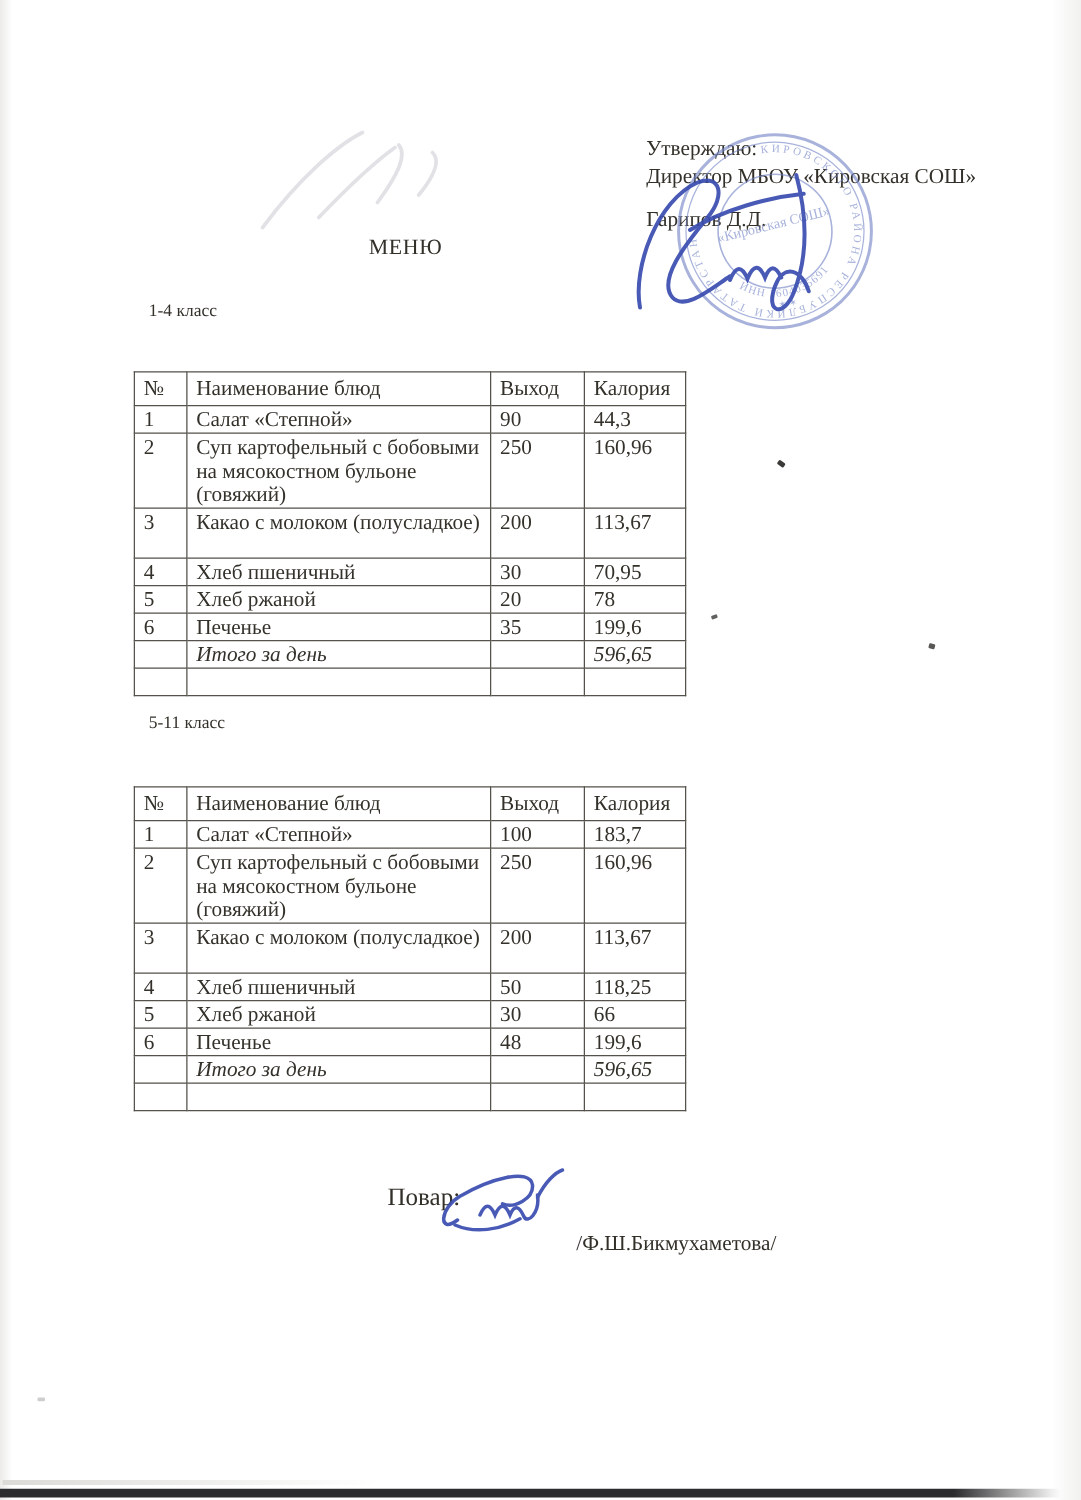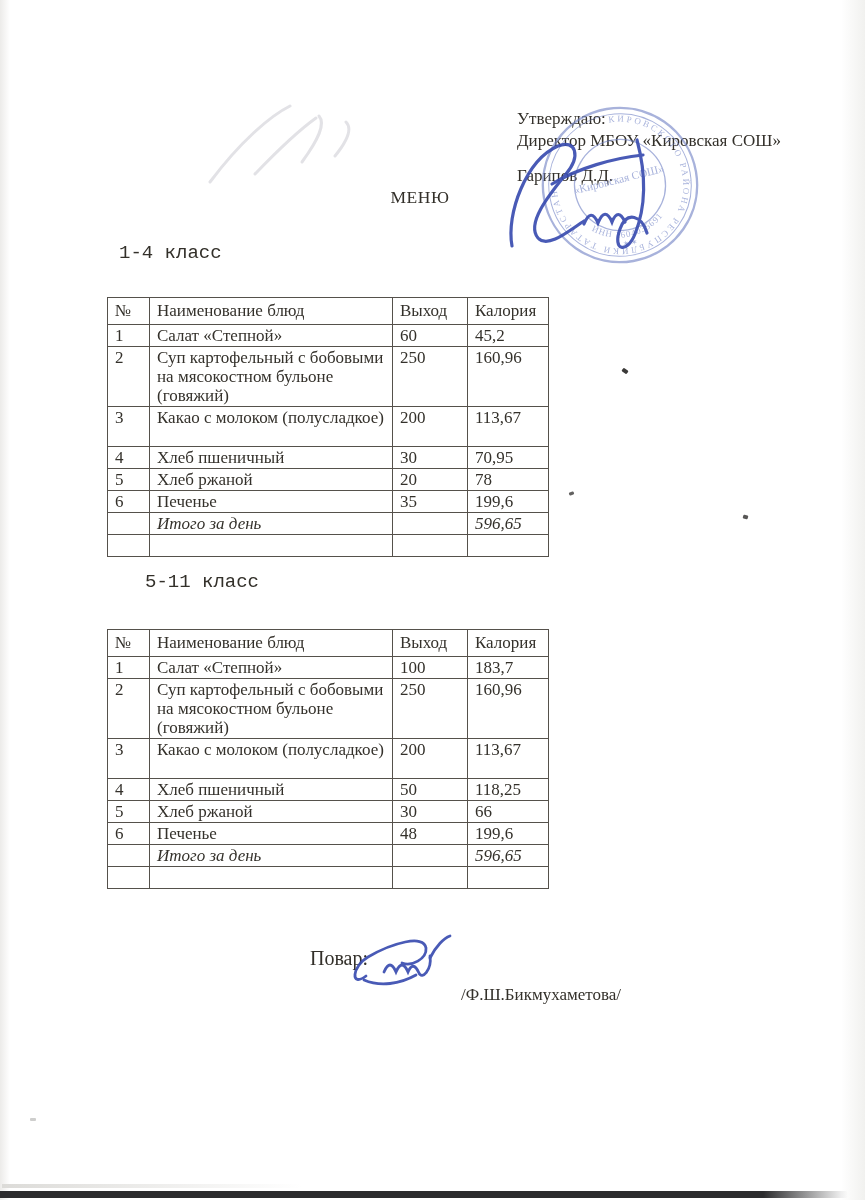--- a/index.html
+++ b/index.html
@@ -22,26 +22,26 @@
     border-radius:0 2px 2px 0;}
   .scan-bottom-smudge{position:absolute;left:2px;top:1184px;width:300px;height:4px;
     background:linear-gradient(to right,#dcdbd8,rgba(220,219,216,0));}
 
   .approve-block{position:absolute;left:517px;top:108px;width:295px;
     font-size:17px;line-height:22px;}
   .approver-name{position:absolute;left:517px;top:166px;width:278px;
     font-size:17px;text-align:left;}
 
   .title-block{position:absolute;left:295px;top:187px;width:250px;
-    text-align:center;font-size:17.5px;line-height:21px;}
+    font-size:17.5px;line-height:21px;}
   .title-line{letter-spacing:.5px;}
 
-  .section-label{position:absolute;left:119px;font-size:19px;font-family:Liberation Mono, monospace;}
+  .section-label{position:absolute;left:119px;font-size:14px;}
   .section-label.first{top:242px;}
-  .section-label.second{top:571px;margin-left:26px;}
+  .section-label.second{top:571px;}
 
   .menu-table-wrap{position:absolute;left:107px;width:442px;}
   .menu-table-wrap.first{top:297px;}
   .menu-table-wrap.second{top:629px;}
   table.menu{border-collapse:collapse;table-layout:fixed;width:441px;
     font-size:17px;line-height:19px;color:#34312b;}
   table.menu th,table.menu td{
     border:1px solid #55514b;
     padding:1px 5px 1px 7px;
     text-align:left;vertical-align:top;font-weight:normal;
@@ -148,22 +148,22 @@
           <th>№</th>
           <th>Наименование блюд</th>
           <th>Выход</th>
           <th>Калория</th>
         </tr>
       </thead>
       <tbody>
           <tr>
             <td>1</td>
             <td>Салат «Степной»</td>
-            <td>60</td>
-            <td>45,2</td>
+            <td>90</td>
+            <td>44,3</td>
           </tr>
           <tr>
             <td>2</td>
             <td>Суп картофельный с бобовыми на мясокостном бульоне (говяжий)</td>
             <td>250</td>
             <td>160,96</td>
           </tr>
           <tr>
             <td>3</td>
             <td>Какао с молоком (полусладкое)</td>

